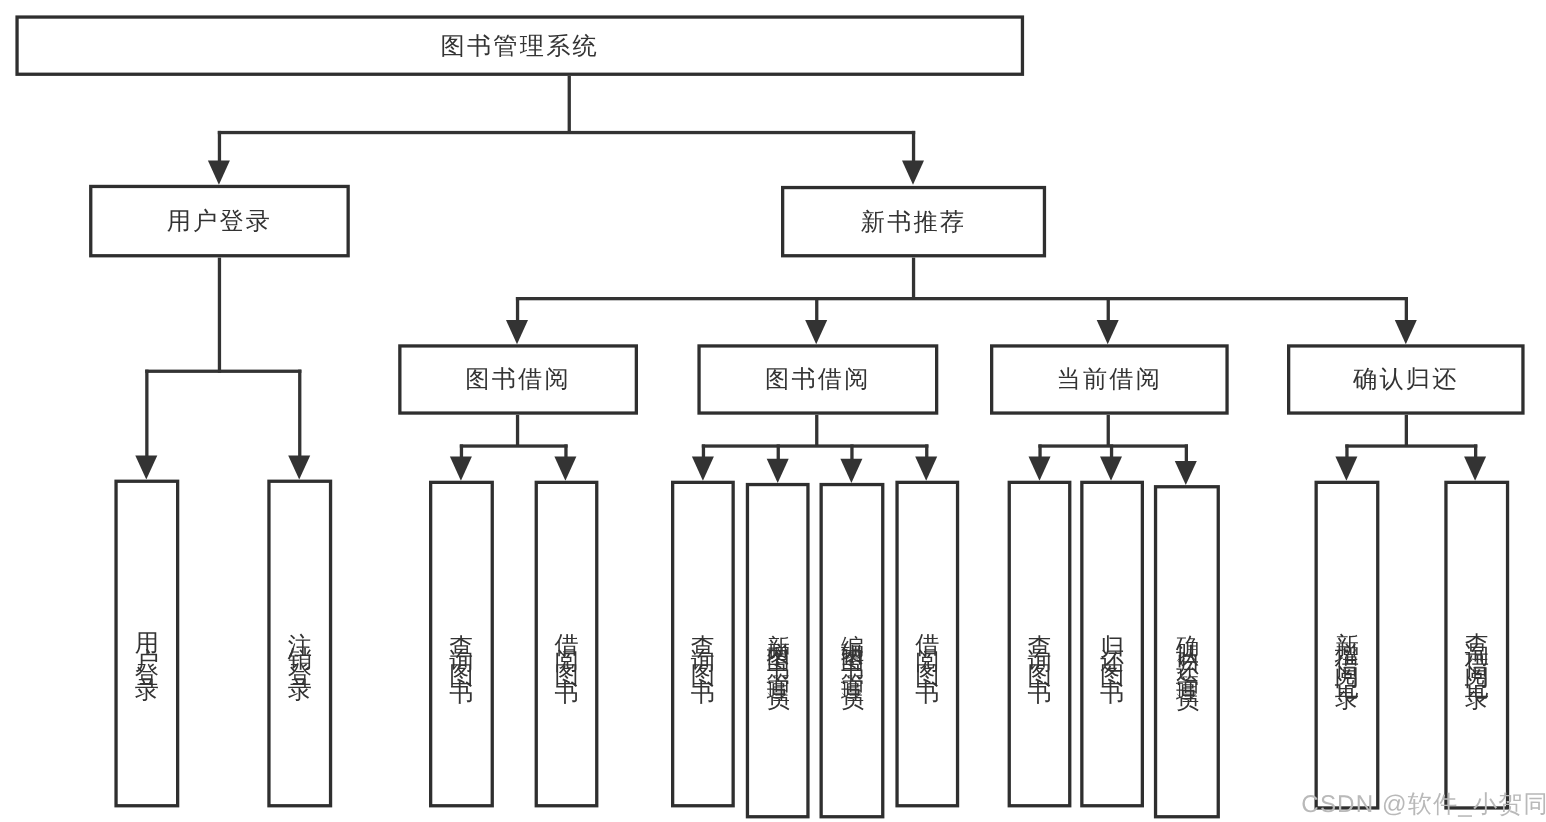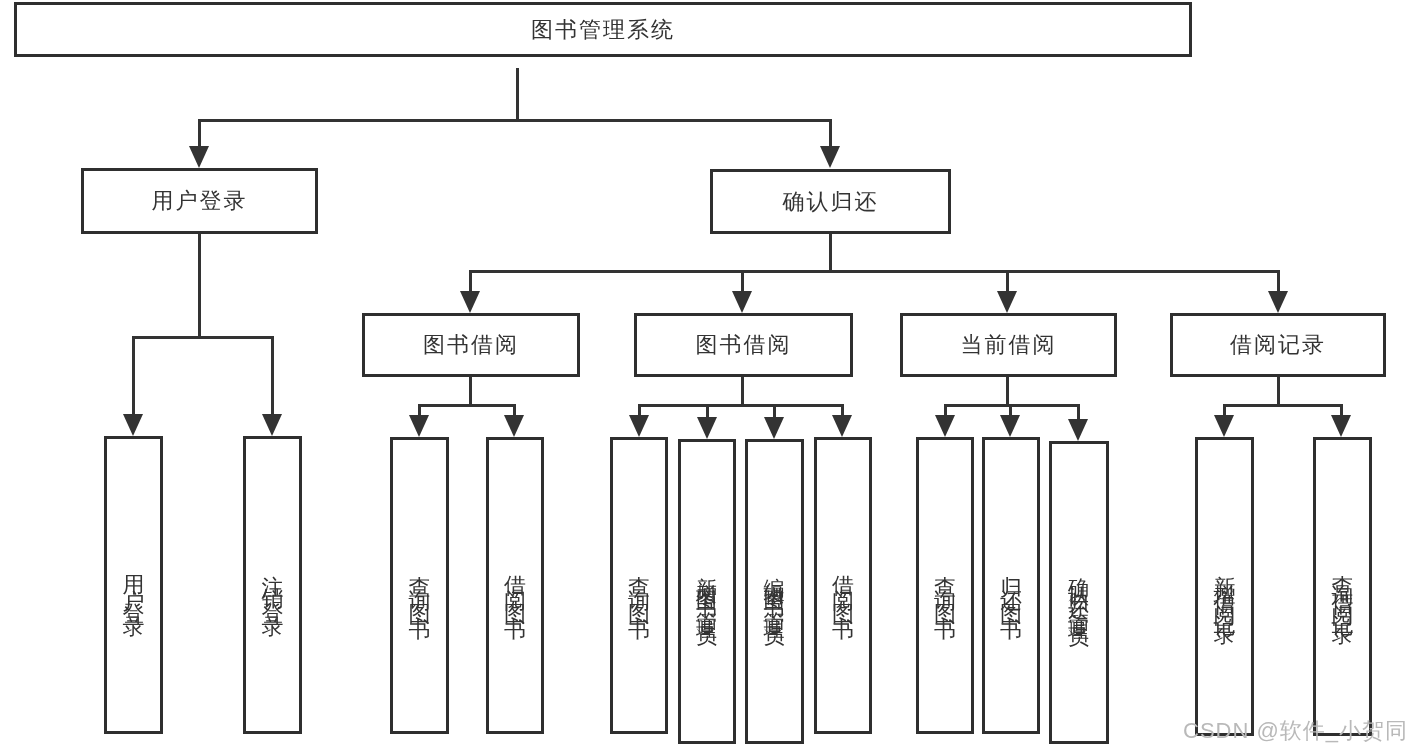--- a/index.html
+++ b/index.html
@@ -98,42 +98,42 @@
   <div class="arrow" style="left:1000px;top:415px"></div>
   <div class="arrow" style="left:1068px;top:419px"></div>
 
   <div class="v" style="left:1277px;top:377px;height:29px"></div>
   <div class="h" style="left:1223px;top:404px;width:120px"></div>
   <div class="v" style="left:1223px;top:404px;height:18px"></div>
   <div class="v" style="left:1340px;top:404px;height:18px"></div>
   <div class="arrow" style="left:1214px;top:415px"></div>
   <div class="arrow" style="left:1331px;top:415px"></div>
 
-  <div class="hnode" style="left:14px;top:2px;width:1178px;height:55px">
+  <div class="hnode" style="left:14px;top:14px;width:917px;height:55px">
     <span>图书管理系统</span>
   </div>
 
   <div class="hnode" style="left:81px;top:168px;width:237px;height:66px">
     <span>用户登录</span>
   </div>
   <div class="hnode" style="left:710px;top:169px;width:241px;height:65px">
-    <span>确认归还</span>
+    <span>新书推荐</span>
   </div>
 
   <div class="hnode" style="left:362px;top:313px;width:218px;height:64px">
     <span>图书借阅</span>
   </div>
   <div class="hnode" style="left:634px;top:313px;width:219px;height:64px">
     <span>图书借阅</span>
   </div>
   <div class="hnode" style="left:900px;top:313px;width:217px;height:64px">
     <span>当前借阅</span>
   </div>
   <div class="hnode" style="left:1170px;top:313px;width:216px;height:64px">
-    <span>借阅记录</span>
+    <span>确认归还</span>
   </div>
 
   <div class="vnode" style="left:104px;top:436px;width:59px;height:298px">
     <span class="vtext">用户登录</span>
   </div>
   <div class="vnode" style="left:243px;top:436px;width:59px;height:298px">
     <span class="vtext">注销登录</span>
   </div>
 
   <div class="vnode" style="left:390px;top:437px;width:59px;height:297px">

